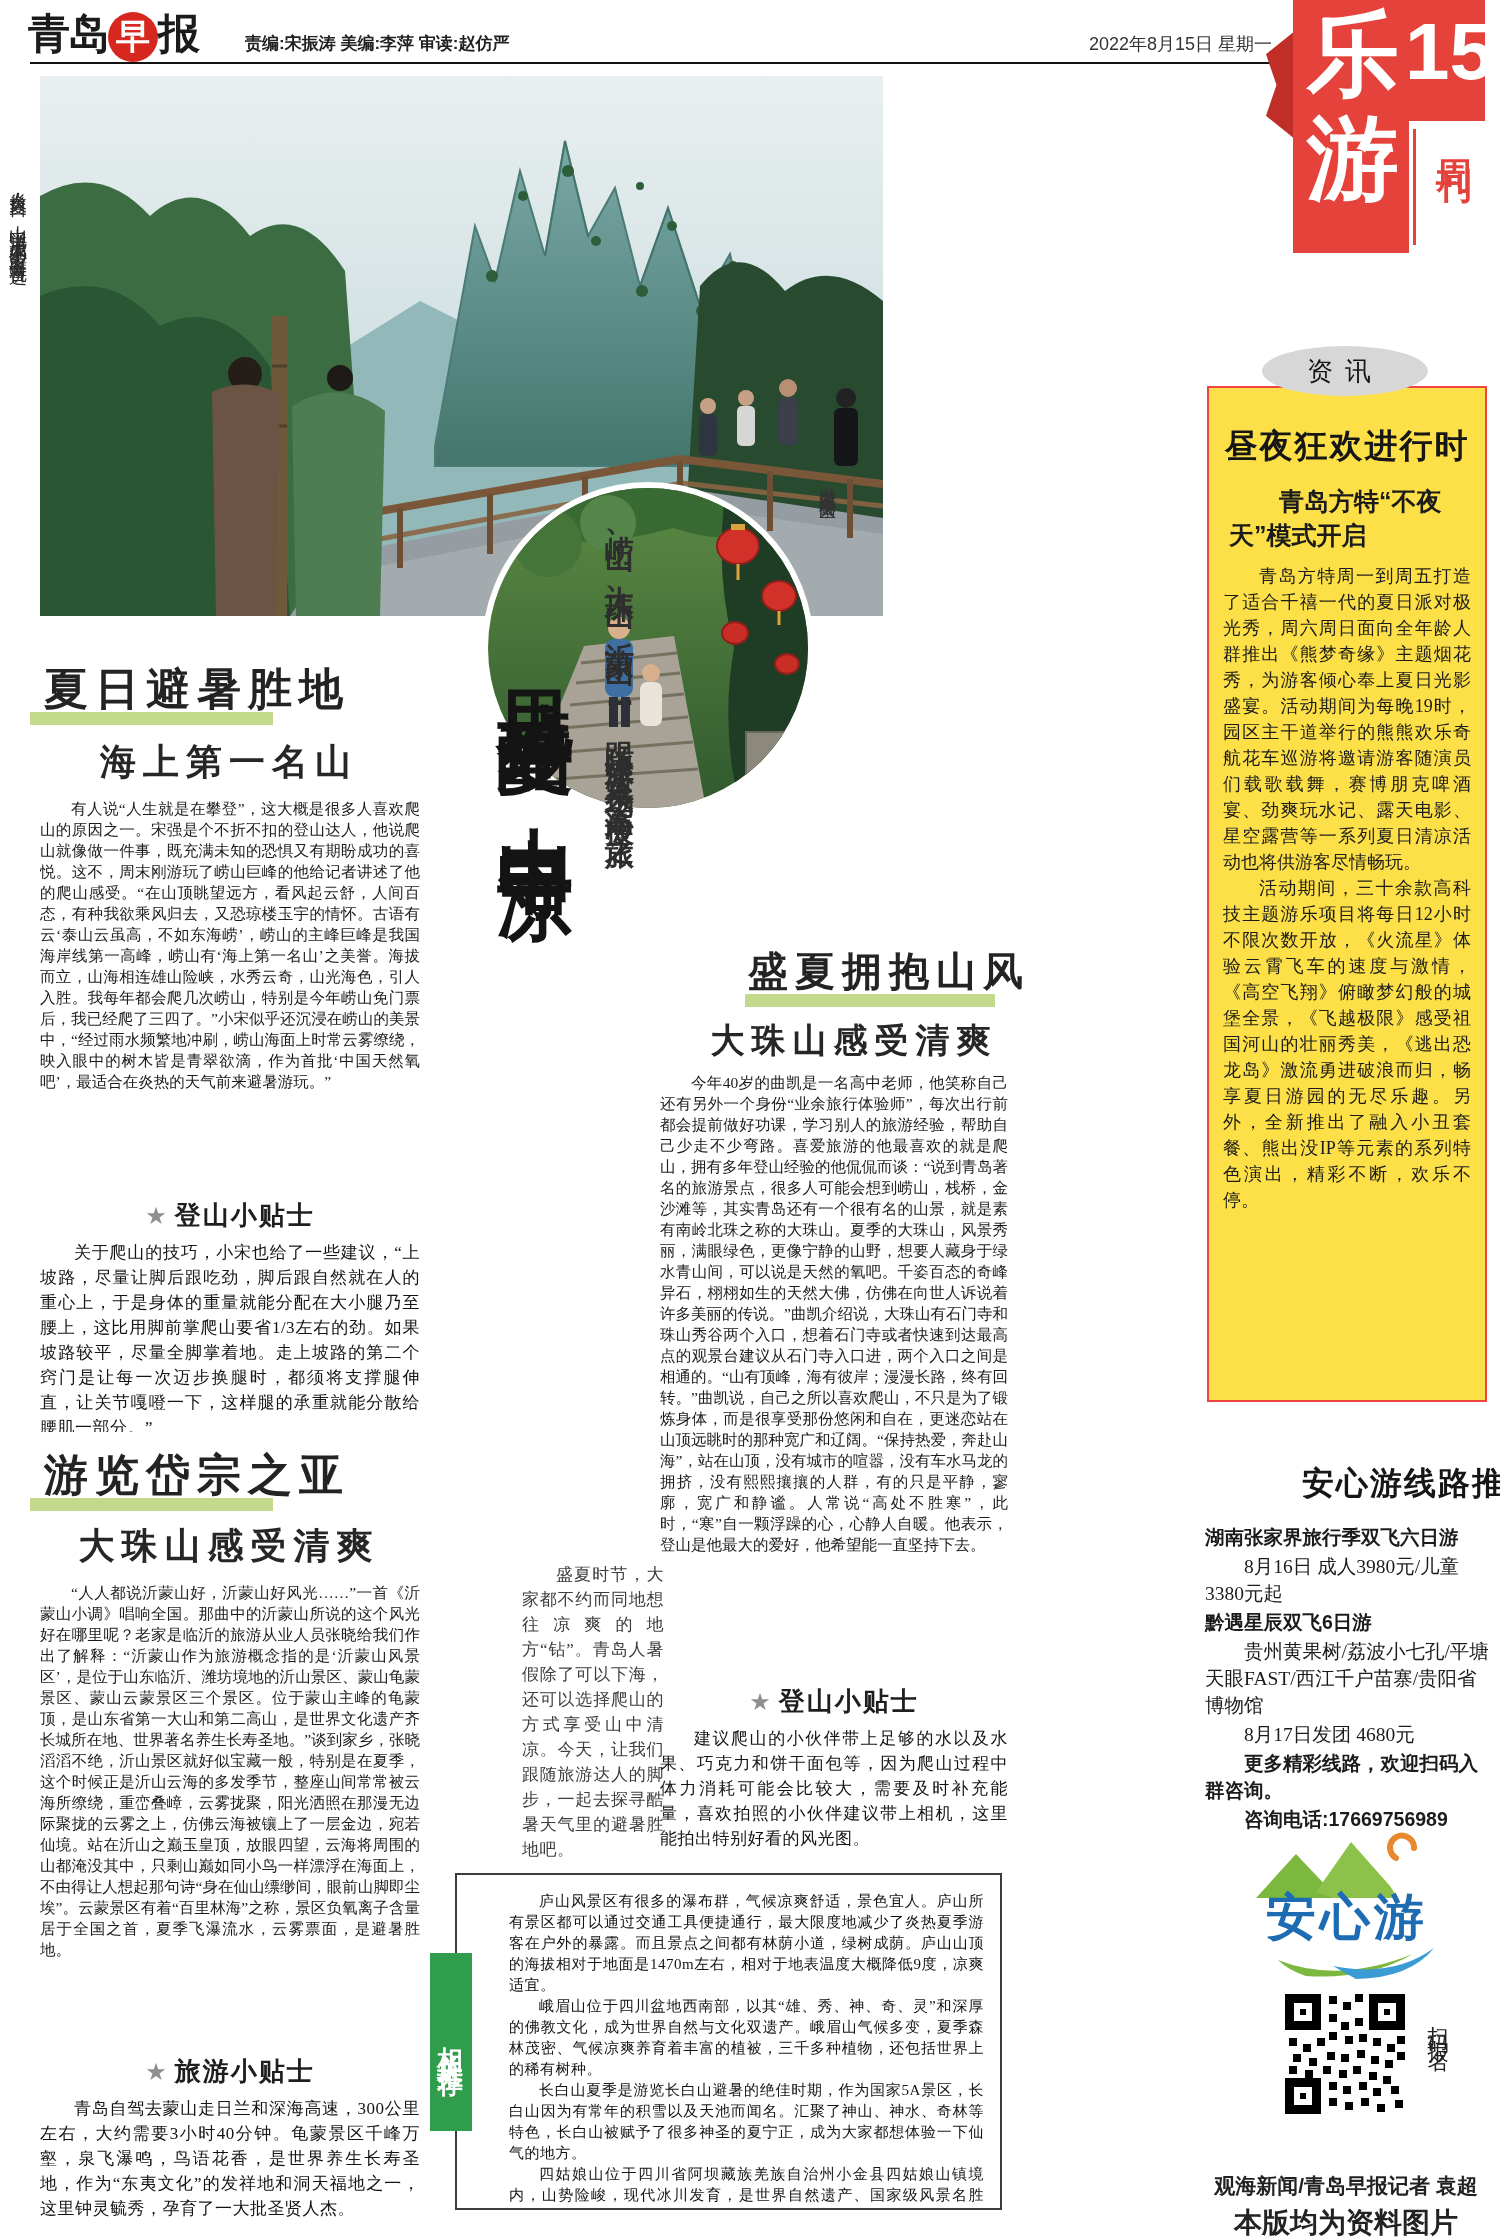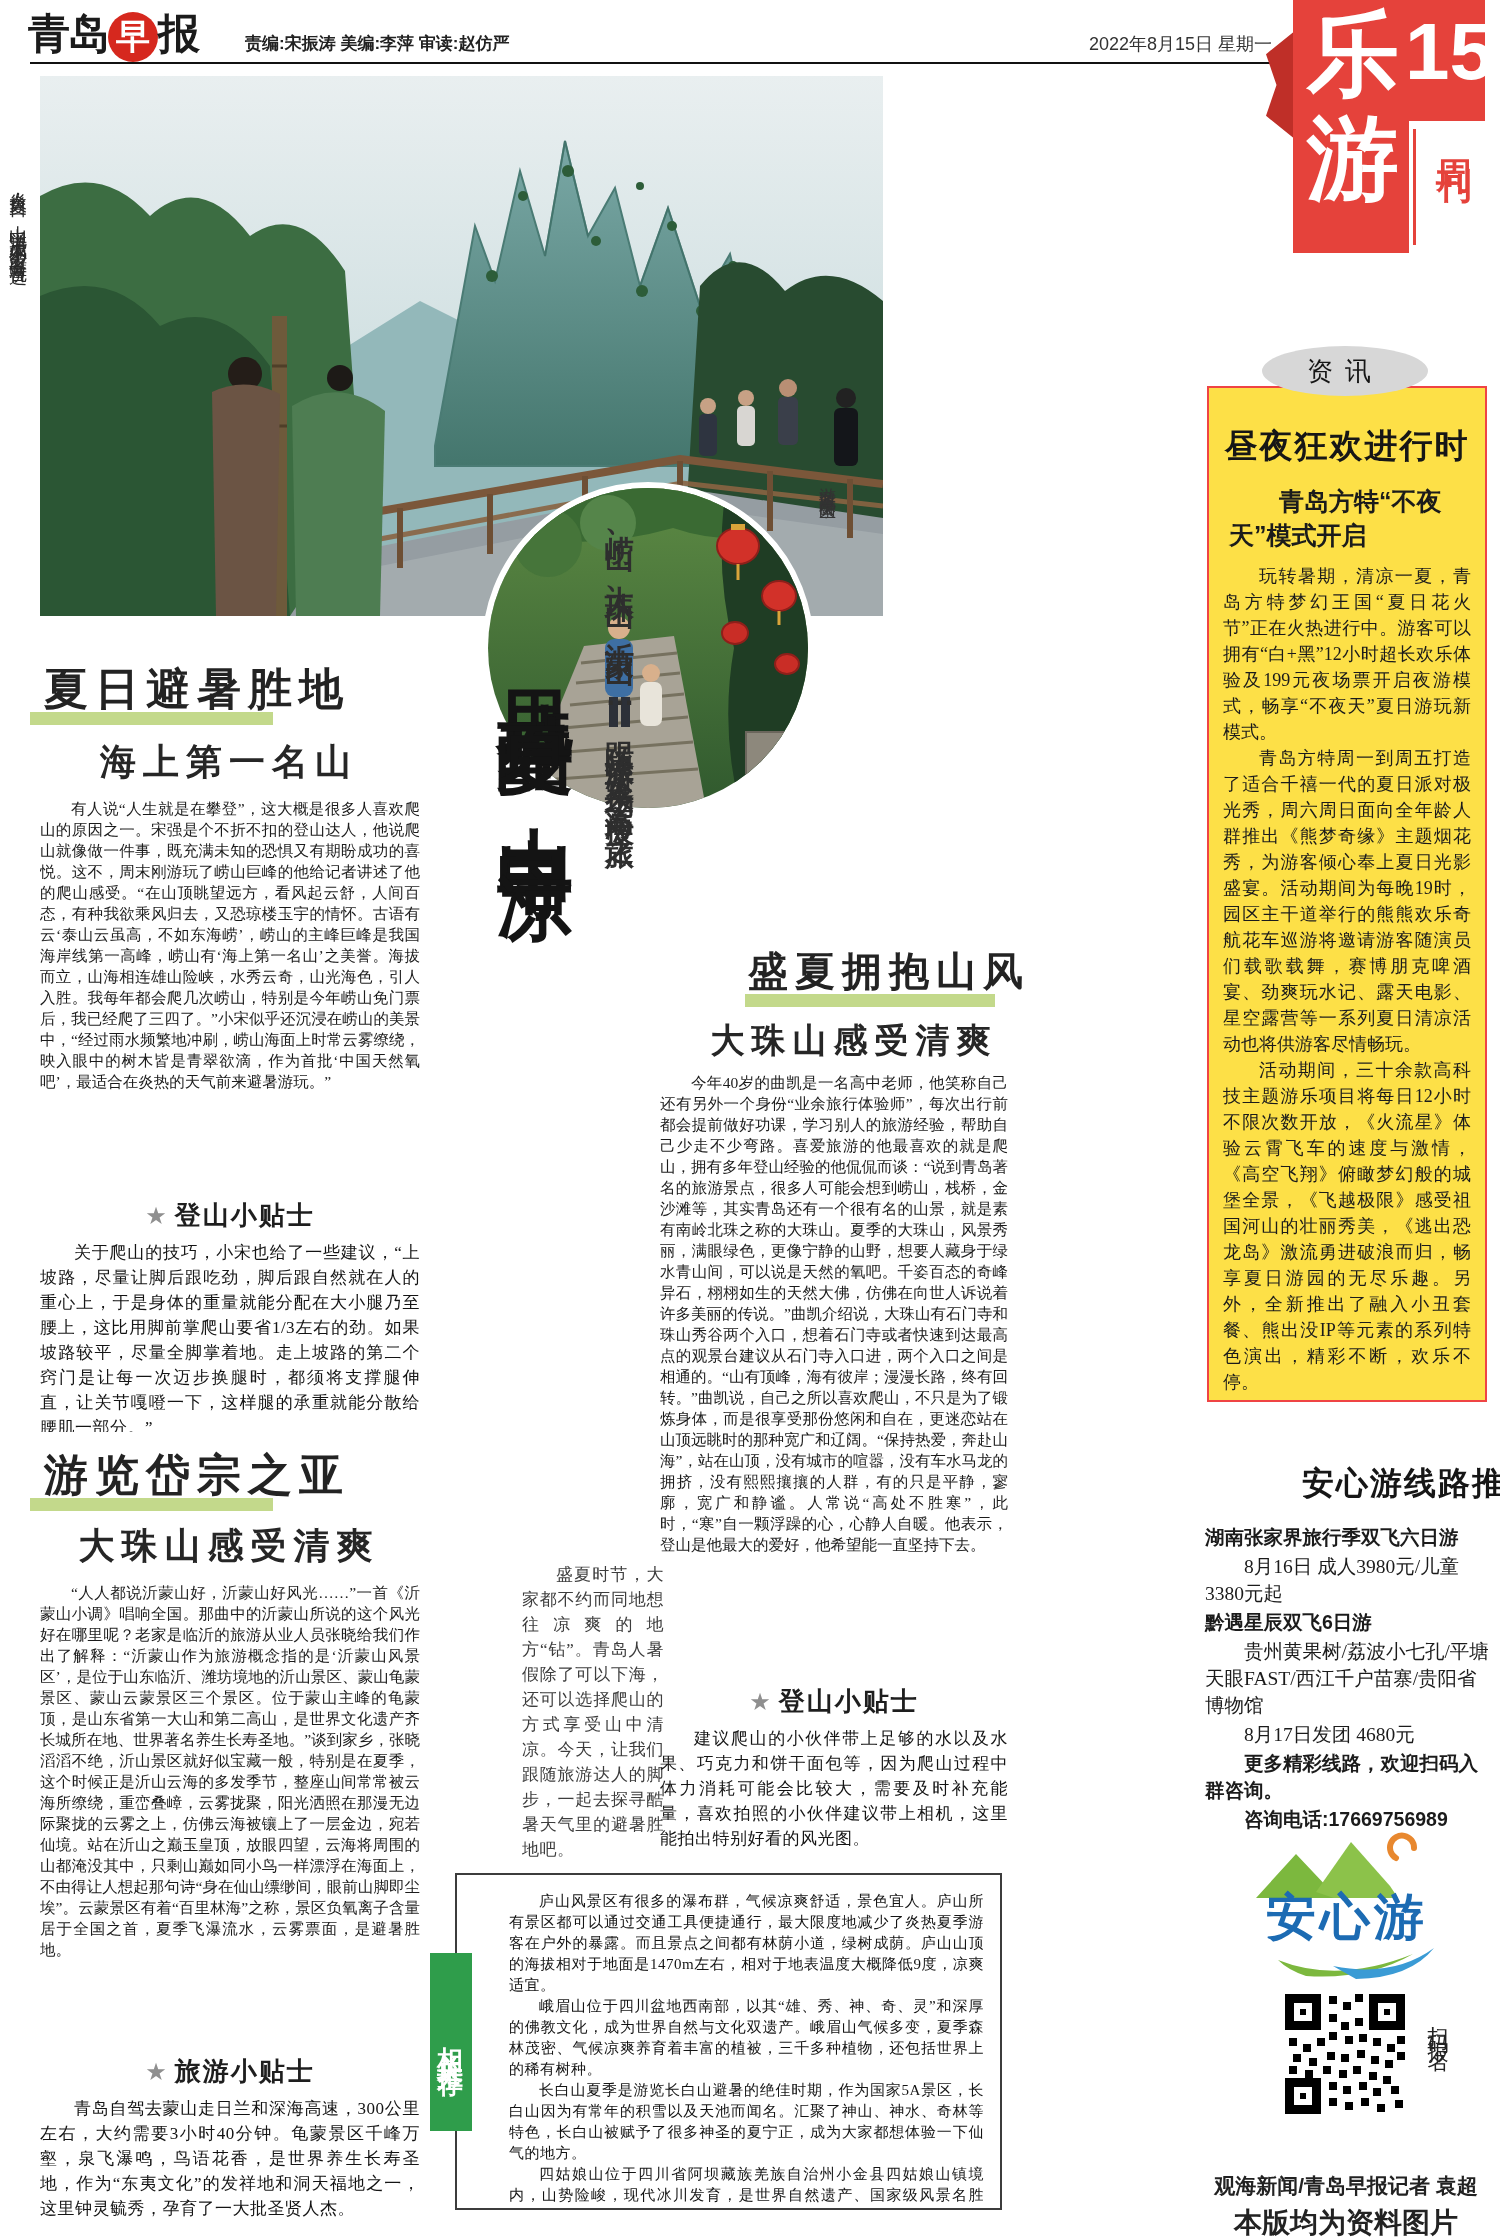--- a/index.html
+++ b/index.html
@@ -207,21 +207,20 @@
     <p class="bp">长白山夏季是游览长白山避暑的绝佳时期，作为国家5A景区，长白山因为有常年的积雪以及天池而闻名。汇聚了神山、神水、奇林等特色，长白山被赋予了很多神圣的夏宁正，成为大家都想体验一下仙气的地方。</p>
     <p class="bp">四姑娘山位于四川省阿坝藏族羌族自治州小金县四姑娘山镇境内，山势险峻，现代冰川发育，是世界自然遗产、国家级风景名胜区、国家地质公园，国家级自然保护区，风景美丽，就如人间仙境。</p>
   </div>
 </div>
 <div class="abs vtext hei" style="left:430px;top:1953px;width:42px;height:178px;background:#2f9d4b;color:#fff;font-size:26px;font-weight:700;letter-spacing:8px;display:flex;align-items:center;justify-content:center">相关推荐</div>
 
 <div class="abs info-box clip" style="left:1207px;top:386px;width:280px;height:1016px;box-sizing:border-box;padding:36px 14px 10px 14px">
   <div class="hei" style="font-size:33px;font-weight:700;text-align:center;letter-spacing:2px;color:#161616">昼夜狂欢进行时</div>
   <div class="hei" style="font-size:25px;font-weight:700;margin:16px auto 6px auto;width:236px;text-indent:2em;line-height:1.35;color:#1b1b1b">青岛方特“不夜天”模式开启</div>
   <div class="just" style="font-size:18px;line-height:26px;margin-top:10px">
-    <p class="bp">玩转暑期，清凉一夏，青岛方特梦幻王国“夏日花火节”正在火热进行中。游客可以拥有“白+黑”12小时超长欢乐体验及199元夜场票开启夜游模式，畅享“不夜天”夏日游玩新模式。</p>
     <p class="bp">青岛方特周一到周五打造了适合千禧一代的夏日派对极光秀，周六周日面向全年龄人群推出《熊梦奇缘》主题烟花秀，为游客倾心奉上夏日光影盛宴。活动期间为每晚19时，园区主干道举行的熊熊欢乐奇航花车巡游将邀请游客随演员们载歌载舞，赛博朋克啤酒宴、劲爽玩水记、露天电影、星空露营等一系列夏日清凉活动也将供游客尽情畅玩。</p>
     <p class="bp">活动期间，三十余款高科技主题游乐项目将每日12小时不限次数开放，《火流星》体验云霄飞车的速度与激情，《高空飞翔》俯瞰梦幻般的城堡全景，《飞越极限》感受祖国河山的壮丽秀美，《逃出恐龙岛》激流勇进破浪而归，畅享夏日游园的无尽乐趣。另外，全新推出了融入小丑套餐、熊出没IP等元素的系列特色演出，精彩不断，欢乐不停。</p>
   </div>
 </div>
 <div class="abs" style="left:1262px;top:346px;width:166px;height:50px;background:#d7d7d7;border-radius:50%;display:flex;align-items:center;justify-content:center;font-size:26px;letter-spacing:12px;color:#161616">资讯</div>
 
 <div class="abs hei" style="left:1256px;top:1462px;width:284px;text-align:right;font-size:32px;font-weight:700;letter-spacing:2px;color:#161616">安心游线路推荐</div>
 <div class="abs" style="left:1205px;top:1524px;width:286px;font-size:19.5px;line-height:27px">
   <p class="route-line route-name">湖南张家界旅行季双飞六日游</p>
   <p class="route-line indent">8月16日 成人3980元/儿童3380元起</p>

